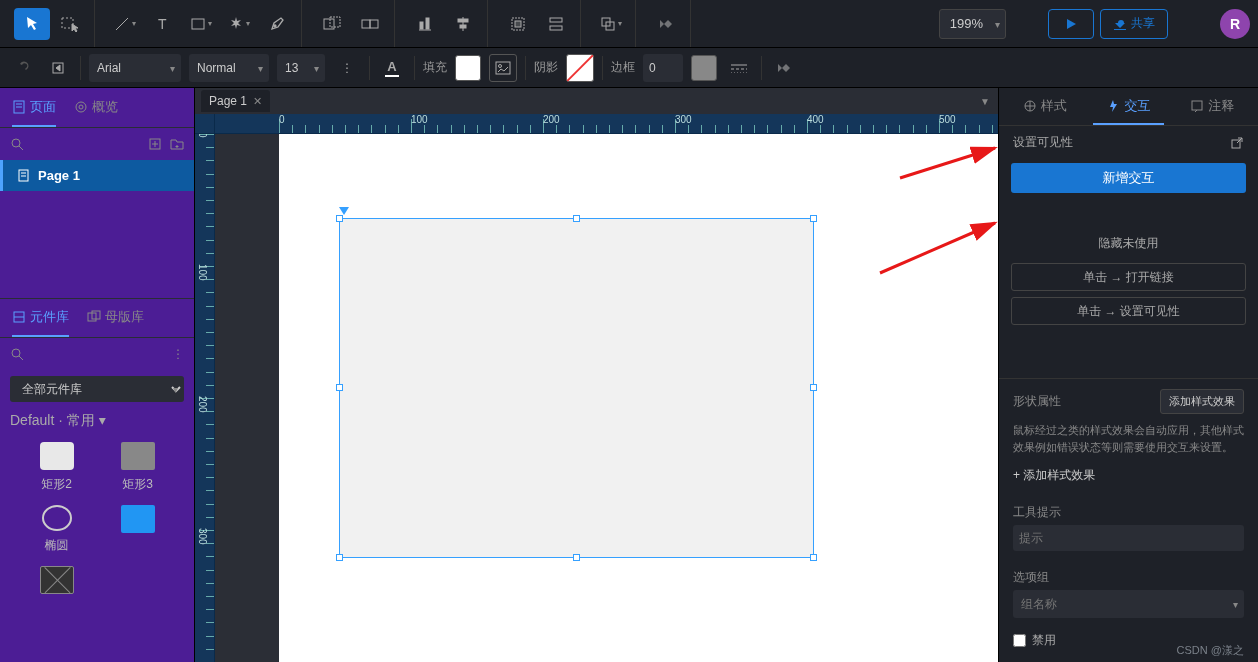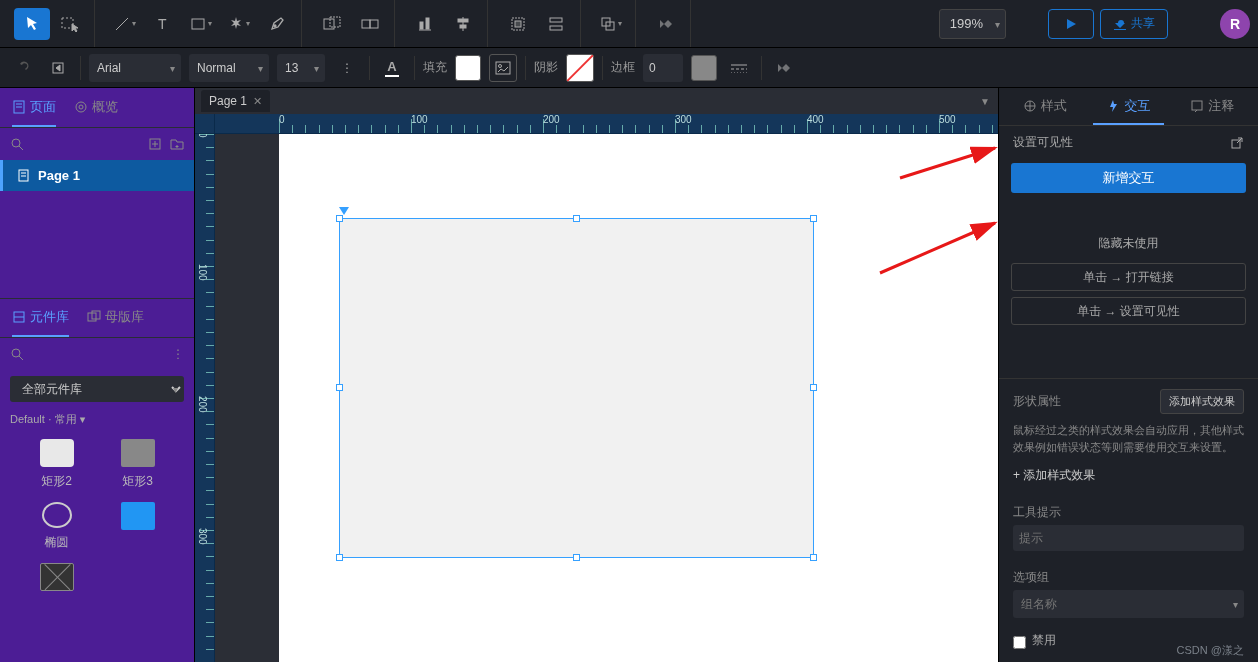--- a/index.html
+++ b/index.html
@@ -36,21 +36,21 @@
 .left{width:195px;background:#4c1d95;border-right:1px solid #000;display:flex;flex-direction:column}
 .left-tabs{display:flex;height:40px;align-items:center;padding:0 12px;gap:18px;border-bottom:1px solid #2a2d35}
 .left-tab{color:#888;font-size:13px;display:flex;align-items:center;gap:4px;height:100%;border-bottom:2px solid transparent}
 .left-tab.active{color:#5aa0ff;border-bottom-color:#5aa0ff}
 .search-row{display:flex;align-items:center;padding:4px 10px;gap:8px;height:32px}
 .search-row input{flex:1;background:none;border:none;color:#ccc;outline:none;font-size:12px;min-width:0}
 .page-item{display:flex;align-items:center;gap:8px;padding:8px 14px;background:#0d5aa0;color:#fff;font-size:13px;font-weight:bold;border-left:3px solid #4da3ff}
 .left-section-tabs{display:flex;height:40px;align-items:center;padding:0 12px;gap:18px;border-bottom:1px solid #2a2d35;border-top:1px solid #2a2d35}
 .lib-select-row{padding:6px 10px}
 .lib-select{width:100%;background:#2a2d35;border:none;color:#ccc;height:26px;padding:0 8px;border-radius:3px;font-size:12px}
-.lib-cat{padding:4px 10px;color:#aaa;font-size:11px}
+.lib-cat{padding:4px 10px;color:#aaa;font-size:14px}
 .shape-grid{display:grid;grid-template-columns:1fr 1fr;gap:12px 12px;padding:8px 22px}
 .shape-cell{display:flex;flex-direction:column;align-items:center;gap:6px;color:#bbb;font-size:12px}
 .shape-thumb{width:34px;height:28px;background:#e8e8e8;border-radius:2px}
 .shape-thumb.round{background:none;border:2px solid #ccc;border-radius:50%;width:30px;height:26px}
 .shape-thumb.img{background:#2196f3}
 .shape-thumb.plh{background:#333;border:1px solid #888;position:relative}
 .shape-thumb.plh::before,.shape-thumb.plh::after{content:"";position:absolute;background:#888;width:1px;height:140%;left:50%;top:-20%}
 .shape-thumb.plh::before{transform:rotate(45deg)}
 .shape-thumb.plh::after{transform:rotate(-45deg)}
 .pages-area{flex:0 0 170px;overflow:hidden}
@@ -86,21 +86,21 @@
 .name-input{width:100%;background:#1a1d24;border:1px solid #555;color:#ccc;padding:8px;font-size:13px;outline:none}
 .section-row{display:flex;justify-content:space-between;align-items:center;padding:8px 14px;color:#aaa}
 .blue-btn{background:#1976d2;color:#fff;border:none;border-radius:3px;height:30px;width:calc(100% - 24px);margin:4px 12px;font-size:13px;cursor:pointer}
 .gray-btn{background:none;color:#aaa;border:1px solid #444;border-radius:3px;height:28px;width:calc(100% - 24px);margin:3px 12px;font-size:12px;cursor:pointer}
 .section-title{color:#aaa;padding:8px 14px;text-align:center;width:100%}
 .section-title2{color:#888;padding:10px 14px 4px}
 .hint-text{color:#888;font-size:11px;padding:0 14px 8px;line-height:1.5}
 .ghost-btn{background:#2a2d35;border:1px solid #444;color:#ccc;border-radius:3px;padding:4px 8px;font-size:11px;cursor:pointer}
 .input-full{width:calc(100% - 28px);margin:0 14px 8px;background:#2a2d35;border:none;color:#888;padding:6px;border-radius:3px;font-size:12px}
 .combo-full{width:calc(100% - 28px);margin:0 14px 8px}
-.cb-row{display:flex;align-items:flex-end;gap:6px;padding:6px 14px;color:#aaa}
+.cb-row{display:flex;align-items:center;gap:6px;padding:6px 14px;color:#aaa}
 .watermark{position:absolute;right:14px;bottom:4px;color:#7a8089;font-size:11px}
 .small-ico{width:14px;height:14px}
 </style>
 </head>
 <body>
 
 <div class="toolbar">
   <div class="tool-group">
     <div class="tool-btn active">
         <svg width="16" height="16" viewBox="0 0 16 16" fill="currentColor">

